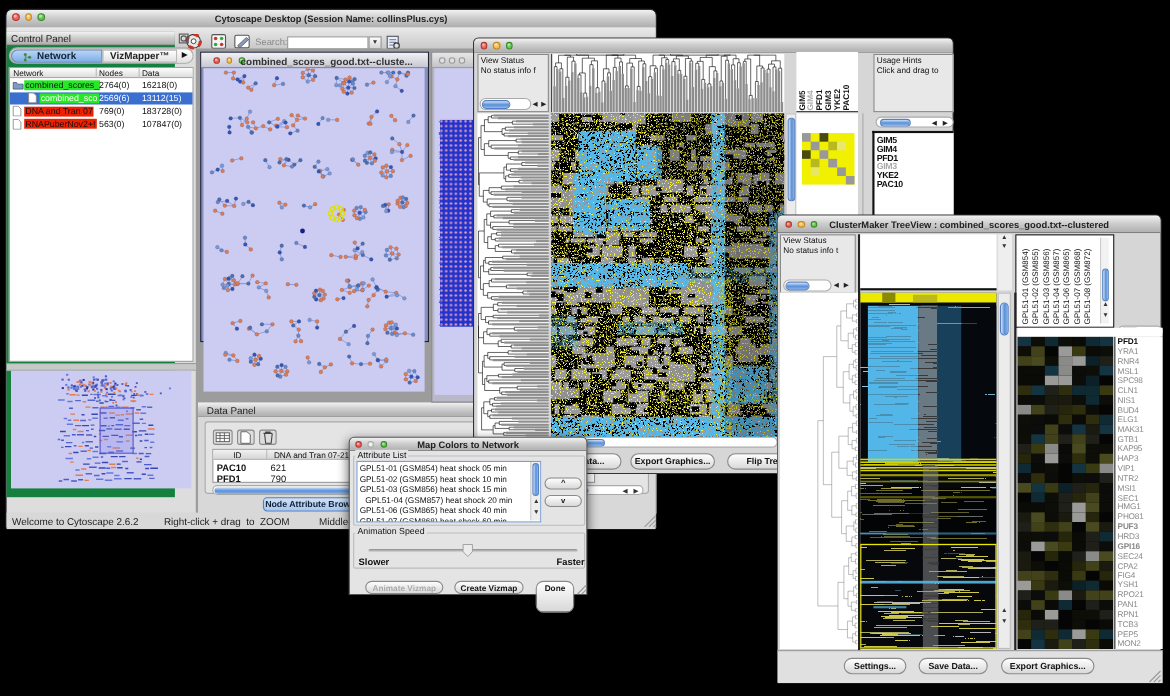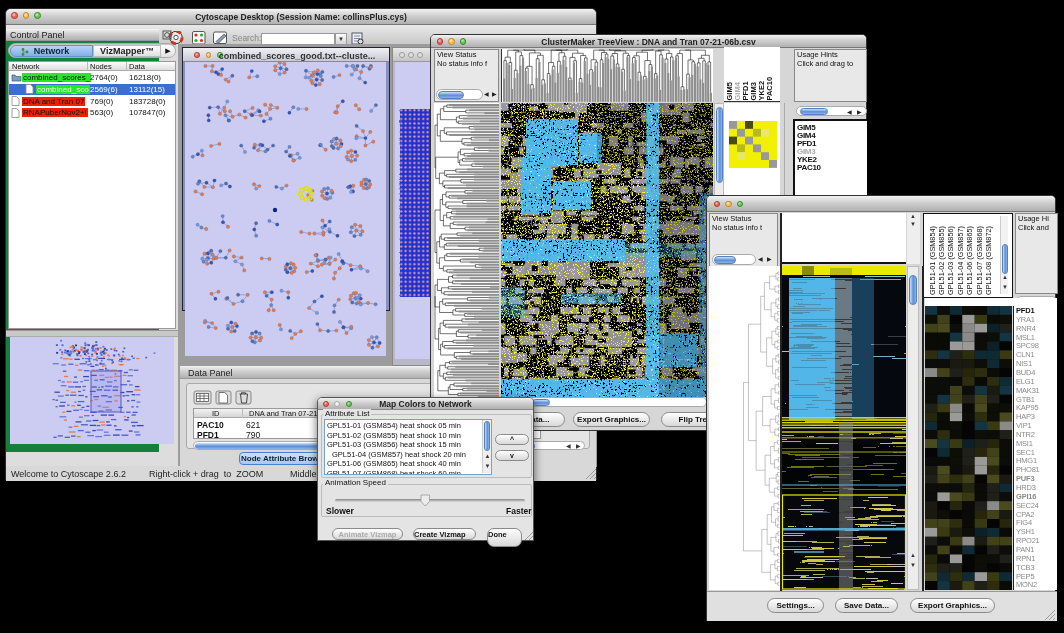--- a/index.html
+++ b/index.html
@@ -1342,21 +1342,20 @@
           <circle cx="121.0" cy="126.4" r="1.9" fill="none" stroke="#e0e000" stroke-width="1.2"></circle>
           <circle cx="125.0" cy="128.0" r="1.9" fill="none" stroke="#e0e000" stroke-width="1.2"></circle>
           <circle cx="90" cy="148" r="2.2" fill="#112288"></circle>
         </svg></div>
     </div>
     <div class="abs" style="left:430px;top:34px;width:437px;height:397px;background:#d6d6d6;border:1px solid #333;border-radius:5px 5px 0 0">
       <div class="abs tbar" style="left:0;top:0;width:100%;height:13px;border-radius:4px 4px 0 0;border-bottom:1px solid #777"></div>
       <div class="abs" style="left:5.8px;top:3.3px;width:6.4px;height:6.4px;border-radius:50%;background:radial-gradient(circle at 35% 30%, #ffffff88 15%, transparent 45%), #ec6560;border:0.5px solid #b03a30"></div>
       <div class="abs" style="left:17.3px;top:3.3px;width:6.4px;height:6.4px;border-radius:50%;background:radial-gradient(circle at 35% 30%, #ffffff88 15%, transparent 45%), #f5bf4f;border:0.5px solid #c08a28"></div>
       <div class="abs" style="left:28.8px;top:3.3px;width:6.4px;height:6.4px;border-radius:50%;background:radial-gradient(circle at 35% 30%, #ffffff88 15%, transparent 45%), #64c856;border:0.5px solid #3a8a28"></div>
-      <div class="abs" style="left:0;top:1.5px;width:100%;text-align:center;font-size:8.5px;font-weight:bold;color:#222">ClusterMaker TreeView : DNA and Tran 07-21-06b.csv</div>
       <div class="abs" style="left:3px;top:14px;width:65px;height:53px;background:#e8e8e8;border:1px solid #888">
         <div class="abs" style="left:2px;top:1px;font-size:7.5px;color:#111;line-height:8.5px">View Status<br>No status info f</div>
         <div class="abs" style="left:1px;top:39px;width:47px;height:11px;background:#fff;border:1px solid #aaa;border-radius:6px">
           <div class="abs" style="left:1px;top:0.5px;width:26px;height:8px;border-radius:5px;background:linear-gradient(#cfe2f8,#5a8fd8 55%,#8ab4e8);border:0.5px solid #5580c0"></div>
         </div>
         <div class="abs" style="left:49px;top:40px;width:7px;font-size:6px;color:#222">◀</div>
         <div class="abs" style="left:57px;top:40px;width:7px;font-size:6px;color:#222">▶</div>
       </div>
       <svg class="abs" style="left:70px;top:14px;background:#fff;border-left:1px solid #333" width="212" height="53" viewBox="0 0 212 53">
         <rect x="1.00" y="29.40" width="2.2" height="23.60" fill="#8e8e8e"></rect>
@@ -2352,20 +2351,21 @@
       <div class="abs" style="left:10px;top:377px;width:58px;height:15px;border:1px solid #8a8a8a;border-radius:8.5px;background:linear-gradient(#fefefe,#d8d8d8);font-size:8px;font-weight:bold;color:#111;text-align:center;line-height:14px;white-space:nowrap;overflow:hidden">Settings...</div>
       <div class="abs" style="left:58px;top:377px;width:76px;height:15px;border:1px solid #8a8a8a;border-radius:8.5px;background:linear-gradient(#fefefe,#d8d8d8);font-size:8px;font-weight:bold;color:#111;text-align:center;line-height:14px;white-space:nowrap;overflow:hidden">Save Data...</div>
       <div class="abs" style="left:142px;top:377px;width:77px;height:15px;border:1px solid #8a8a8a;border-radius:8.5px;background:linear-gradient(#fefefe,#d8d8d8);font-size:8px;font-weight:bold;color:#111;text-align:center;line-height:14px;white-space:nowrap;overflow:hidden">Export Graphics...</div>
       <div class="abs" style="left:230px;top:377px;width:76px;height:15px;border:1px solid #8a8a8a;border-radius:8.5px;background:linear-gradient(#fefefe,#d8d8d8);font-size:8px;font-weight:bold;color:#111;text-align:center;line-height:14px;white-space:nowrap;overflow:hidden">Flip Tree N</div>
     </div>
     <div class="abs" style="left:706px;top:195px;width:350px;height:426px;background:#d6d6d6;border:1px solid #333;border-radius:5px 5px 0 0">
       <div class="abs tbar" style="left:0;top:0;width:100%;height:16px;border-radius:4px 4px 0 0;border-bottom:1px solid #777"></div>
       <div class="abs" style="left:6.6px;top:4.6px;width:6.8px;height:6.8px;border-radius:50%;background:radial-gradient(circle at 35% 30%, #ffffff88 15%, transparent 45%), #ec6560;border:0.5px solid #b03a30"></div>
       <div class="abs" style="left:18.1px;top:4.6px;width:6.8px;height:6.8px;border-radius:50%;background:radial-gradient(circle at 35% 30%, #ffffff88 15%, transparent 45%), #f5bf4f;border:0.5px solid #c08a28"></div>
       <div class="abs" style="left:29.6px;top:4.6px;width:6.8px;height:6.8px;border-radius:50%;background:radial-gradient(circle at 35% 30%, #ffffff88 15%, transparent 45%), #64c856;border:0.5px solid #3a8a28"></div>
+      <div class="abs" style="left:0;top:2.5px;width:100%;text-align:center;font-size:8.5px;font-weight:bold;color:#222">ClusterMaker TreeView : combined_scores_good.txt--clustered</div>
       <div class="abs" style="left:2px;top:17px;width:69px;height:54px;background:#e8e8e8;border:1px solid #888">
         <div class="abs" style="left:2px;top:1px;font-size:7.5px;color:#111;line-height:8.5px">View Status<br>No status info t</div>
         <div class="abs" style="left:2px;top:40px;width:44px;height:11px;background:#fff;border:1px solid #aaa;border-radius:6px">
           <div class="abs" style="left:1px;top:0.5px;width:22px;height:8px;border-radius:5px;background:linear-gradient(#cfe2f8,#5a8fd8 55%,#8ab4e8);border:0.5px solid #5580c0"></div>
         </div>
         <div class="abs" style="left:48px;top:41px;width:7px;font-size:6px;color:#222">◀</div>
         <div class="abs" style="left:57px;top:41px;width:7px;font-size:6px;color:#222">▶</div>
       </div>
       <div class="abs" style="left:73px;top:17px;width:2px;height:394px;background:#222"></div>
       <div class="abs" style="left:75px;top:17px;width:124px;height:51px;background:#fff;border-bottom:2px solid #111"></div>
@@ -2381,23 +2381,20 @@
           <text transform="translate(38.7,81) rotate(-90)" font-size="7.3" font-family="Liberation Sans" fill="#111">GPL51-04 (GSM857)</text>
           <text transform="translate(48.1,81) rotate(-90)" font-size="7.3" font-family="Liberation Sans" fill="#111">GPL51-06 (GSM865)</text>
           <text transform="translate(57.5,81) rotate(-90)" font-size="7.3" font-family="Liberation Sans" fill="#111">GPL51-07 (GSM868)</text>
           <text transform="translate(66.9,81) rotate(-90)" font-size="7.3" font-family="Liberation Sans" fill="#111">GPL51-08 (GSM872)</text>
         </svg>
         <div class="abs" style="left:76px;top:2px;width:8px;height:78px;background:#f2f2f2;border-left:1px solid #ccc">
           <div class="abs" style="left:0.5px;top:28px;width:6px;height:30px;border-radius:3px;background:linear-gradient(90deg,#cfe2f8,#5a8fd8 55%,#8ab4e8);border:0.5px solid #5580c0"></div>
           <span class="abs" style="left:1px;top:58px;font-size:6px;color:#333">▲</span>
           <span class="abs" style="left:1px;top:68px;font-size:6px;color:#333">▼</span>
         </div>
-      </div>
-      <div class="abs" style="left:308px;top:17px;width:43px;height:81px;background:#e8e8e8;border:1px solid #888;overflow:hidden">
-        <div class="abs" style="left:2px;top:1px;font-size:7.5px;color:#111;line-height:8.5px;white-space:nowrap">Usage Hi<br>Click and</div>
       </div>
       <div class="abs" style="left:309px;top:100px;width:41px;height:10px;background:#fff;border:1px solid #aaa;border-radius:5px">
         <div class="abs" style="left:1px;top:0.5px;width:18px;height:7px;border-radius:4px;background:linear-gradient(#cfe2f8,#5a8fd8 55%,#8ab4e8);border:0.5px solid #5580c0"></div>
       </div>
       <svg class="abs" style="left:2px;top:70px;background:#fff" width="71" height="324" viewBox="0 0 71 324">
         <path d="M70.5 6.0 H68.8 V8.6 H70.5" fill="none" stroke="#555" stroke-width=".35"></path>
         <path d="M70.5 11.4 H68.8 V14.8 H70.5" fill="none" stroke="#555" stroke-width=".35"></path>
         <path d="M70.5 18.8 H69.6 V21.7 H70.5" fill="none" stroke="#555" stroke-width=".35"></path>
         <path d="M70.5 24.5 H69.5 V27.6 H70.5" fill="none" stroke="#555" stroke-width=".35"></path>
         <path d="M70.5 31.7 H69.5 V34.6 H70.5" fill="none" stroke="#555" stroke-width=".35"></path>
@@ -2855,18 +2852,18 @@
       <div class="abs" style="left:177px;top:52px;width:34px;height:11px;border:1px solid #8a8a8a;border-radius:6.5px;background:linear-gradient(#fefefe,#d8d8d8);font-size:7px;font-weight:bold;color:#111;text-align:center;line-height:10px;white-space:nowrap;overflow:hidden">v</div>
       <div class="abs" style="left:3px;top:86px;width:211px;height:33px;border:1px solid #bbb;border-radius:2px"></div>
       <div class="abs" style="left:5px;top:80px;font-size:8px;color:#111;background:#e4e4e4;padding:0 2px">Animation Speed</div>
       <div class="abs" style="left:17px;top:101px;width:190px;height:2.5px;background:linear-gradient(#888,#ddd);border-radius:2px"></div>
       <svg class="abs" style="left:102px;top:96px" width="11" height="13">
         <path d="M1 1 h8.5 v6.5 l-4.25 4.5 l-4.25 -4.5 z" fill="#ececec" stroke="#999" stroke-width=".8"></path>
       </svg>
       <div class="abs" style="left:8px;top:108px;font-size:8.5px;font-weight:bold;color:#111">Slower</div>
       <div class="abs" style="left:188px;top:108px;font-size:8.5px;font-weight:bold;color:#111">Faster</div>
       <div class="abs" style="left:14px;top:130px;width:71px;height:12px;border:1px solid #8a8a8a;border-radius:7.0px;background:linear-gradient(#fefefe,#d8d8d8);font-size:7.5px;font-weight:bold;color:#aaa;text-align:center;line-height:11px;white-space:nowrap;overflow:hidden">Animate Vizmap</div>
-      <div class="abs" style="left:95px;top:130px;width:63px;height:12px;border:1px solid #8a8a8a;border-radius:7.0px;background:linear-gradient(#fefefe,#d8d8d8);font-size:7.5px;font-weight:bold;color:#111;line-height:11px;white-space:nowrap;overflow:hidden">Create Vizmap</div>
-      <div class="abs" style="left:169px;top:130px;width:35px;height:19px;border:1px solid #8a8a8a;border-radius:7.0px;background:linear-gradient(#fefefe,#d8d8d8);font-size:7.5px;font-weight:bold;color:#111;text-align:left;line-height:11px;white-space:nowrap;overflow:hidden">Done</div>
+      <div class="abs" style="left:95px;top:130px;width:63px;height:12px;border:1px solid #8a8a8a;border-radius:7.0px;background:linear-gradient(#fefefe,#d8d8d8);font-size:7.5px;font-weight:bold;color:#111;text-align:center;line-height:11px;white-space:nowrap;overflow:hidden">Create Vizmap</div>
+      <div class="abs" style="left:169px;top:130px;width:35px;height:29px;border:1px solid #8a8a8a;border-radius:7.0px;background:linear-gradient(#fefefe,#d8d8d8);font-size:7.5px;font-weight:bold;color:#111;text-align:center;line-height:11px;white-space:nowrap;overflow:hidden">Done</div>
       <svg class="abs" style="left:206px;top:133px" width="10" height="10">
         <path d="M9 1 L1 9 M9 5 L5 9" stroke="#999" stroke-width="1"></path>
       </svg>
     </div>
   </div>
 </body></html>

